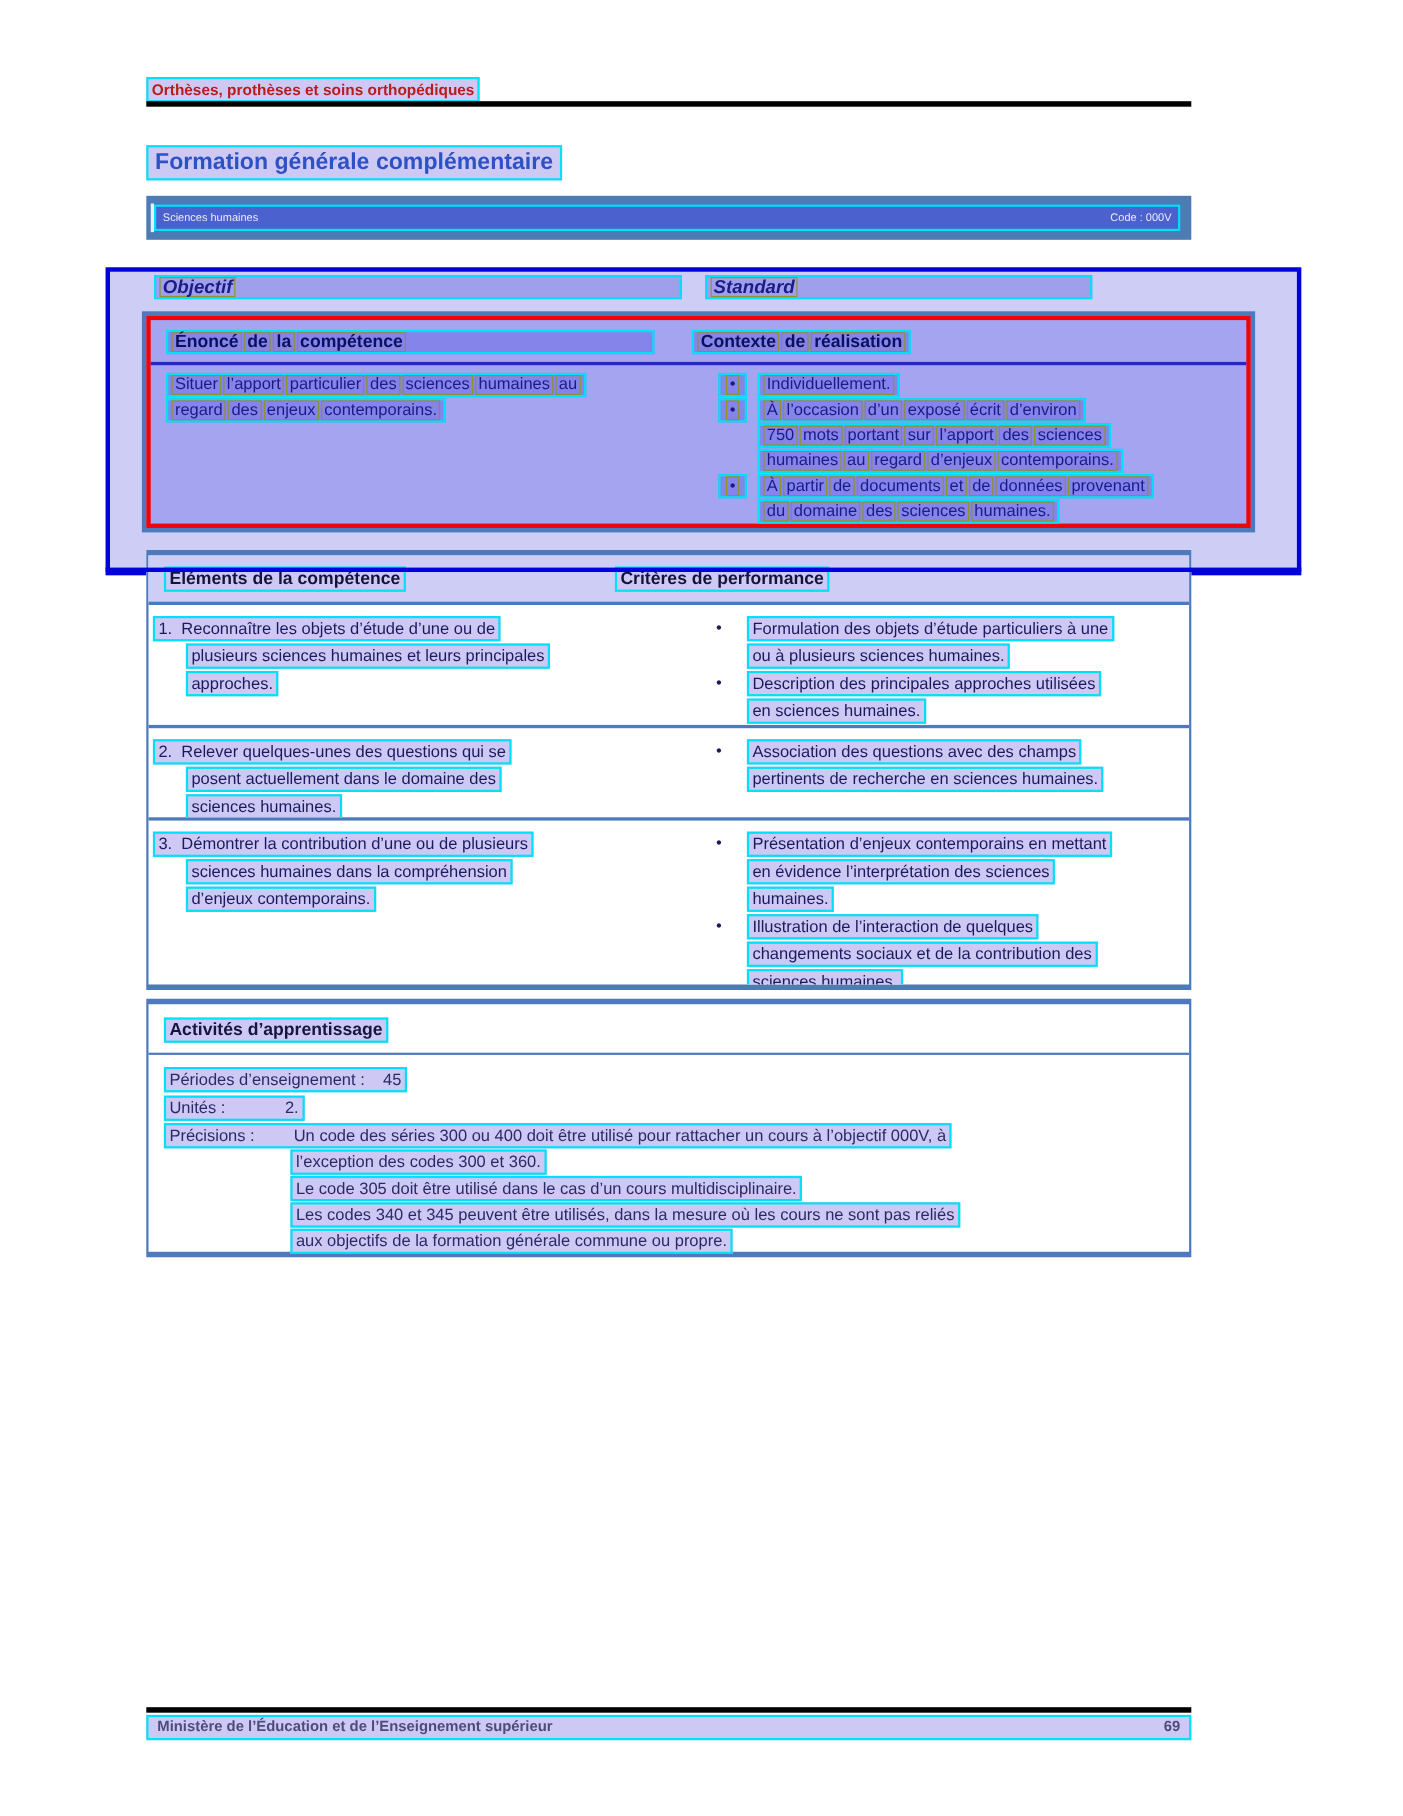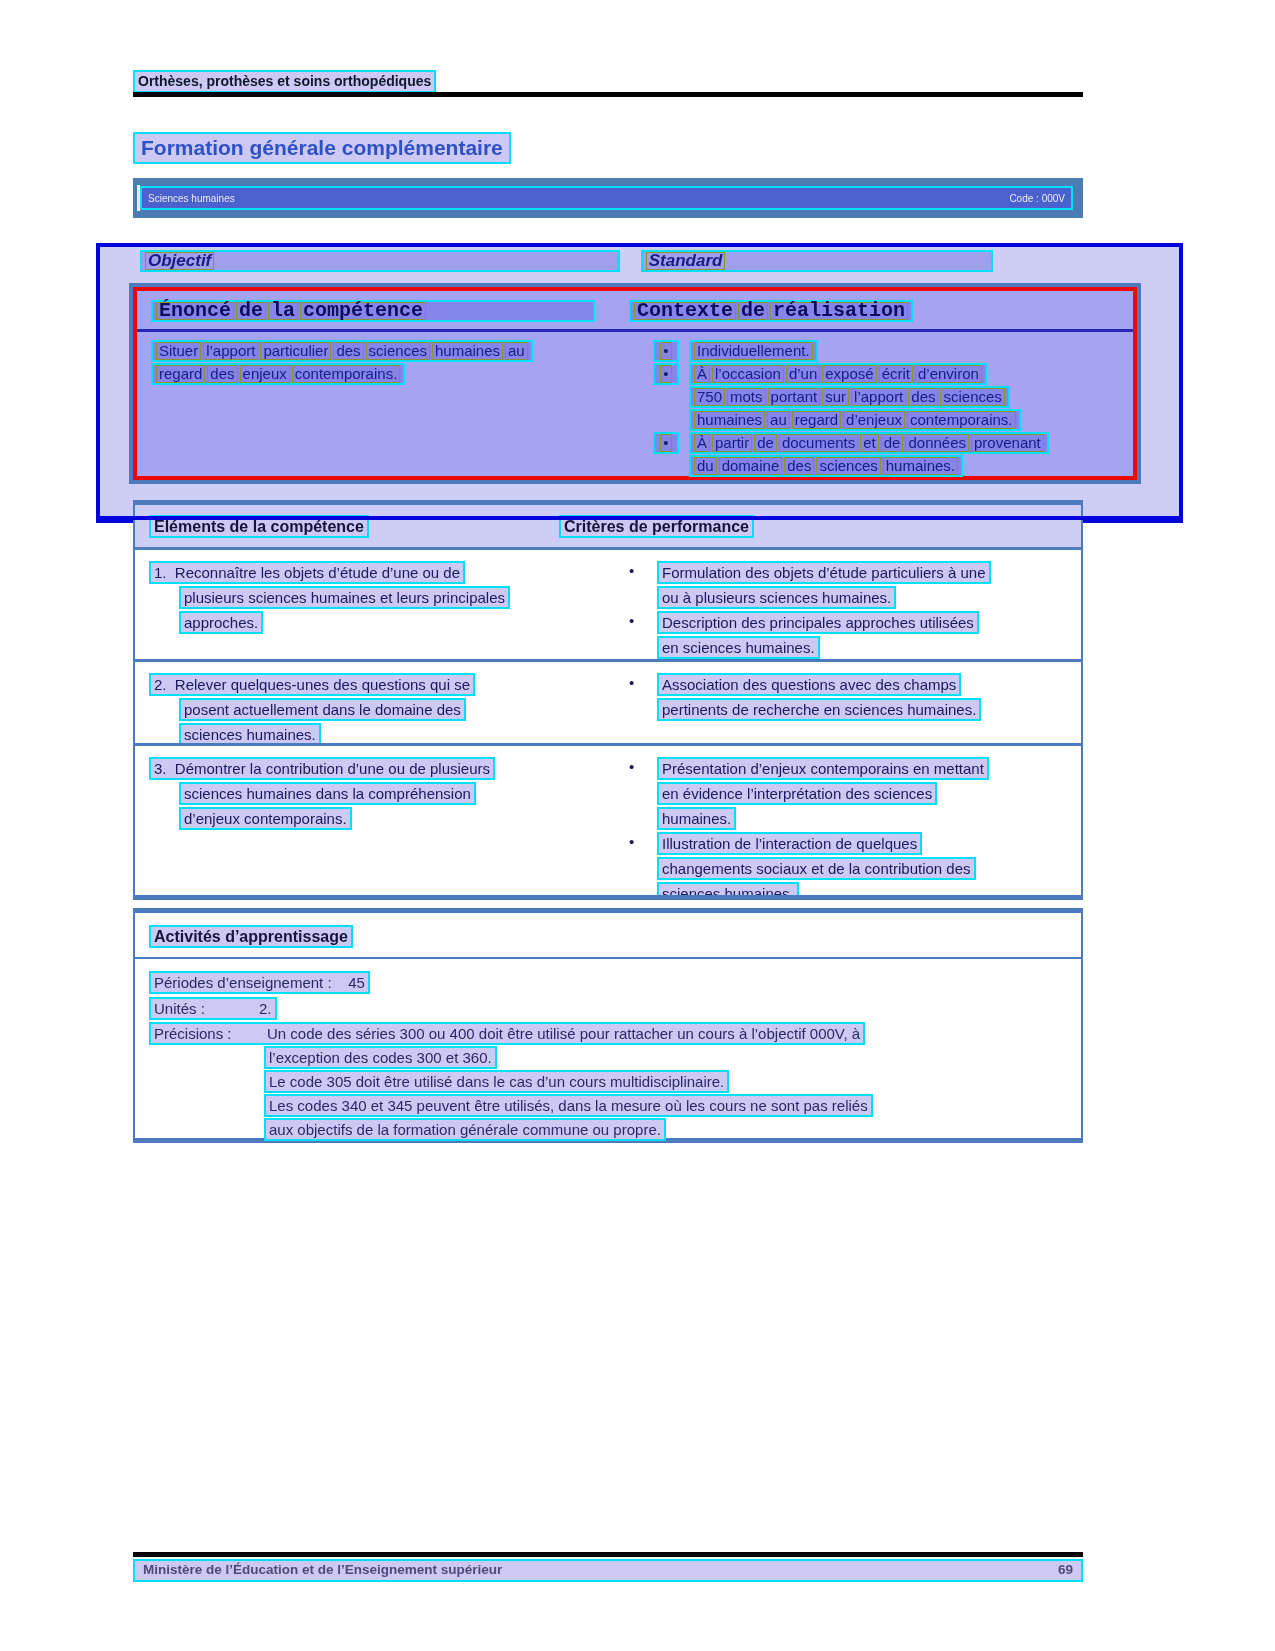--- a/index.html
+++ b/index.html
@@ -22,21 +22,21 @@
 
   
   .rline{line-height:23px;height:23px;white-space:nowrap;}
   .rl{display:inline-block;background:var(--linefill);border:2px solid var(--cyan);
       padding:0 2px;line-height:16px;color:var(--rnavy);vertical-align:middle;}
   .w{display:inline-block;border:1px solid var(--olive);padding:0 2px;margin:0 1px;}
   .rbullet{width:18px;text-align:center;margin-right:10px;}
   .bspace{display:inline-block;width:36px;}
 
   
-  .prog-hl{left:133px;top:70px;font-weight:bold;font-size:14px;color:#0f172a;}
+  .prog-hl{left:133px;top:70px;font-weight:bold;font-size:14px;color:#b91c1c;}
   .top-rule{left:133px;top:92px;width:950px;height:5px;background:#000;}
   .title-hl{left:133px;top:132px;font-weight:bold;font-size:21px;color:#2d52c6;}
   .title-hl .hl{padding:2px 6px;line-height:24px;}
 
   
   .bar{left:133px;top:178px;width:950px;height:40px;background:var(--barblue);}
   .bar-tick{position:absolute;left:4px;top:7px;width:3px;height:26px;background:#e9edf5;}
   .bar-hl{position:absolute;left:7px;top:8px;width:933px;height:24px;background:var(--barhl);
           border:2px solid var(--cyan);box-sizing:border-box;display:flex;
           justify-content:space-between;align-items:center;padding:0 6px;
@@ -50,37 +50,37 @@
           font-size:17px;color:#101078;white-space:nowrap;}
   .objrow .rl{background:#9f9fec;}
   .obj-left{width:472px;}
   .obj-right{width:344px;margin-left:16px;}
 
   
   .redbox{left:133px;top:287px;width:1004px;height:193px;background:var(--redfill);
           border:4px solid var(--red);box-shadow:0 0 0 4px var(--steel);
           box-sizing:border-box;z-index:3;}
   .rb-h{display:flex;padding:9px 0 0 14px;}
-  .rb-h .rl{font-weight:bold;font-size:20px;color:#0e0e5e;font-family:Liberation Mono, monospace;}
+  .rb-h .rl{font-weight:bold;font-size:16px;color:#0e0e5e;}
   .rb-h .lcol{width:478px;}
   .rb-h .lcol .rl{min-width:436px;}
   .rb-sep{border-top:3px solid #2929b8;margin:7px 0 6px 0;}
   .rb-body{display:flex;padding-left:14px;gap:24px;}
   .rb-body .lcol{width:478px;}
   .rb-body .rcol{flex:1;}
 
   
   .etable{left:133px;top:500px;width:950px;background:#fff;z-index:5;
           border:2px solid var(--steel);border-top-width:5px;border-bottom-width:5px;
           box-sizing:border-box;}
   .ehead{background:#cdcdf5;border-bottom:3px solid var(--steel);display:flex;
          padding:10px 0 9px 14px;}
   .ehead .hl{font-weight:bold;font-size:16px;color:#14143a;}
   .ehead .lcol{width:410px;}
-  .erow{display:flex;padding:8px 0 0 14px;box-sizing:border-box;overflow:hidden;}
+  .erow{display:flex;padding:8px 0 0 4px;box-sizing:border-box;overflow:hidden;gap:32px;}
   .erow + .erow{border-top:3px solid var(--steel);}
   .erow .lcol{width:478px;}
   .erow .rcol{flex:1;}
   .erow:nth-child(1){height:109px;}
   .erow:nth-child(2){height:84px;}
   .erow:nth-child(3){height:152px;}
 
   
   .abox{left:133px;top:908px;width:950px;height:235px;background:#fff;
         border:2px solid var(--steel);border-top-width:5px;border-bottom-width:5px;

